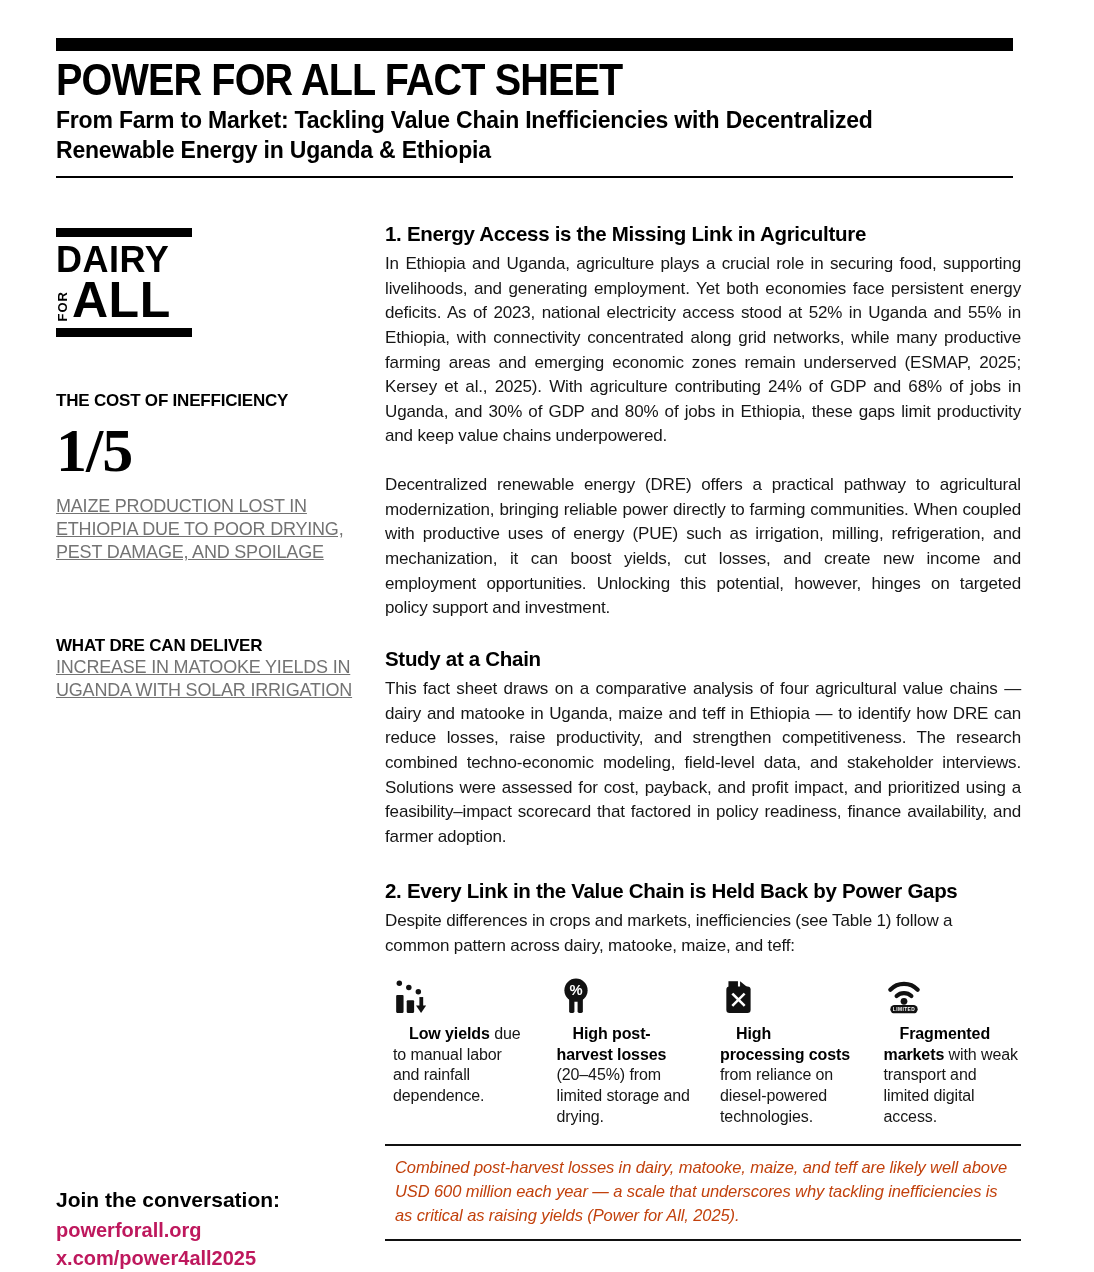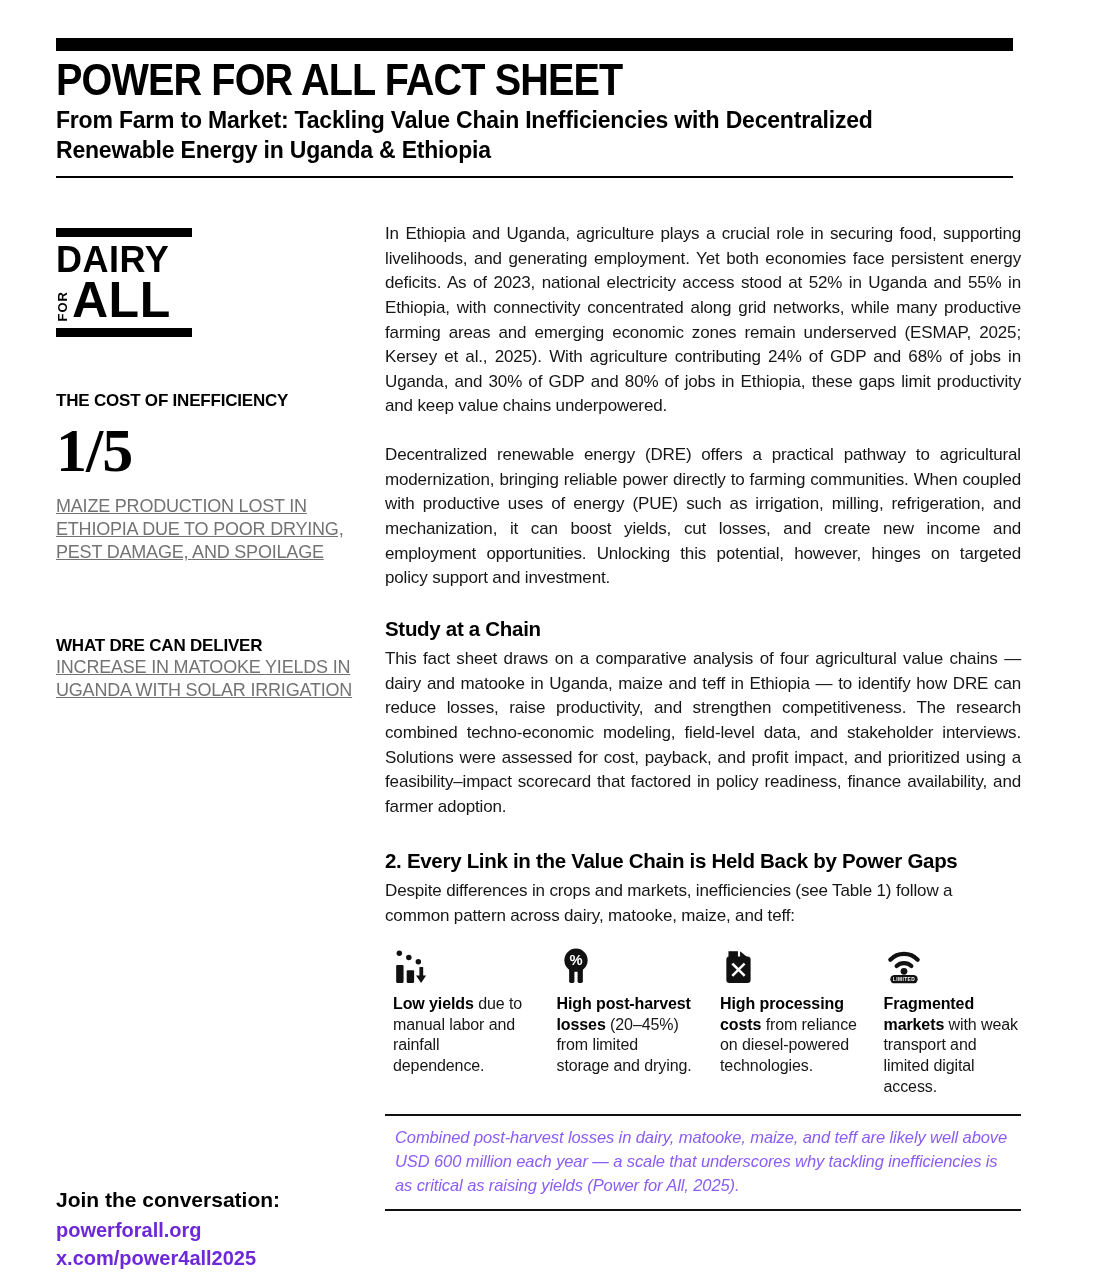--- a/index.html
+++ b/index.html
@@ -37,40 +37,40 @@
   .stat{margin-top:54px;}
   .stat.s2{margin-top:72px;}
   .stat.s3{margin-top:72px;}
   .stat-label{font-size:17px;font-weight:700;letter-spacing:-0.2px;color:#000;}
   .stat-label:empty{display:none;}
   .stat-value{font-size:62px;font-weight:800;line-height:1;margin:8px 0 14px;letter-spacing:-1px;color:#000;font-family:Liberation Serif, serif;}
   .stat-caption{font-size:18px;line-height:1.28;letter-spacing:-0.2px;color:#737373;text-decoration:underline;}
 
   .join{position:absolute;left:56px;top:1188px;width:322px;}
   .join-heading{font-size:21px;font-weight:700;color:#000;margin:0 0 7px;}
-  .join-link{display:block;font-size:20px;font-weight:700;color:#6d28d9;text-decoration:none;margin-top:5px;}
+  .join-link{display:block;font-size:20px;font-weight:700;color:#be185d;text-decoration:none;margin-top:5px;}
 
   
   .right-col{position:absolute;left:385px;top:222px;width:636px;}
   .sec-heading{font-size:20.5px;font-weight:700;letter-spacing:-0.3px;margin:0 0 6px;color:#000;}
   .body-p{font-size:17px;line-height:1.45;letter-spacing:-0.15px;text-align:justify;margin:0 0 24px;color:#161616;}
   .body-p.mb2{margin-bottom:26px;}
   .body-p.glance{margin-bottom:30px;}
   .body-p.intro{margin-bottom:18px;text-align:left;}
 
   .vc-grid{display:grid;grid-template-columns:repeat(4,1fr);column-gap:26px;padding-left:8px;margin:4px 0 16px;}
   .vc-icon{height:40px;margin-bottom:7px;}
   .vc-icon svg{display:block;}
   .vc-text{font-size:16px;line-height:1.3;letter-spacing:-0.1px;margin:0;color:#161616;}
-  .vc-text strong{color:#000;}
+  .vc-text strong{color:#000;margin-left:16px;}
 
   .note-rule{height:2px;background:#111;}
   .footnote{
     font-style:italic;font-size:16.5px;line-height:1.45;letter-spacing:-0.1px;
-    margin:0;padding:10px 6px 12px 10px;color:#8b5cf6;
+    margin:0;padding:10px 6px 12px 10px;color:#c2410c;
   }
 </style>
 </head>
 <body>
 
 <div class="page">
 
   <div class="top-bar"></div>
   <div class="page-title">POWER FOR ALL FACT SHEET</div>
   <div class="page-subtitle">From Farm to Market: Tackling Value Chain Inefficiencies with Decentralized Renewable Energy in Uganda &amp; Ethiopia</div>
@@ -101,20 +101,21 @@
   </div>
 
   <div class="join">
     <div class="join-heading">Join the conversation:</div>
     <a class="join-link" href="#">powerforall.org</a>
     <a class="join-link" href="#">x.com/power4all2025</a>
   </div>
 
   <div class="right-col">
 
+    <h3 class="sec-heading">1. Energy Access is the Missing Link in Agriculture</h3>
     <p class="body-p">In Ethiopia and Uganda, agriculture plays a crucial role in securing food, supporting livelihoods, and generating employment. Yet both economies face persistent energy deficits. As of 2023, national electricity access stood at 52% in Uganda and 55% in Ethiopia, with connectivity concentrated along grid networks, while many productive farming areas and emerging economic zones remain underserved (ESMAP, 2025; Kersey et al., 2025). With agriculture contributing 24% of GDP and 68% of jobs in Uganda, and 30% of GDP and 80% of jobs in Ethiopia, these gaps limit productivity and keep value chains underpowered.</p>
     <p class="body-p mb2">Decentralized renewable energy (DRE) offers a practical pathway to agricultural modernization, bringing reliable power directly to farming communities. When coupled with productive uses of energy (PUE) such as irrigation, milling, refrigeration, and mechanization, it can boost yields, cut losses, and create new income and employment opportunities. Unlocking this potential, however, hinges on targeted policy support and investment.</p>
 
     <h3 class="sec-heading">Study at a Chain</h3>
     <p class="body-p glance">This fact sheet draws on a comparative analysis of four agricultural value chains — dairy and matooke in Uganda, maize and teff in Ethiopia — to identify how DRE can reduce losses, raise productivity, and strengthen competitiveness. The research combined techno-economic modeling, field-level data, and stakeholder interviews. Solutions were assessed for cost, payback, and profit impact, and prioritized using a feasibility–impact scorecard that factored in policy readiness, finance availability, and farmer adoption.</p>
 
     <h3 class="sec-heading">2. Every Link in the Value Chain is Held Back by Power Gaps</h3>
     <p class="body-p intro">Despite differences in crops and markets, inefficiencies (see Table 1) follow a common pattern across dairy, matooke, maize, and teff:</p>
 
     <div class="vc-grid">

